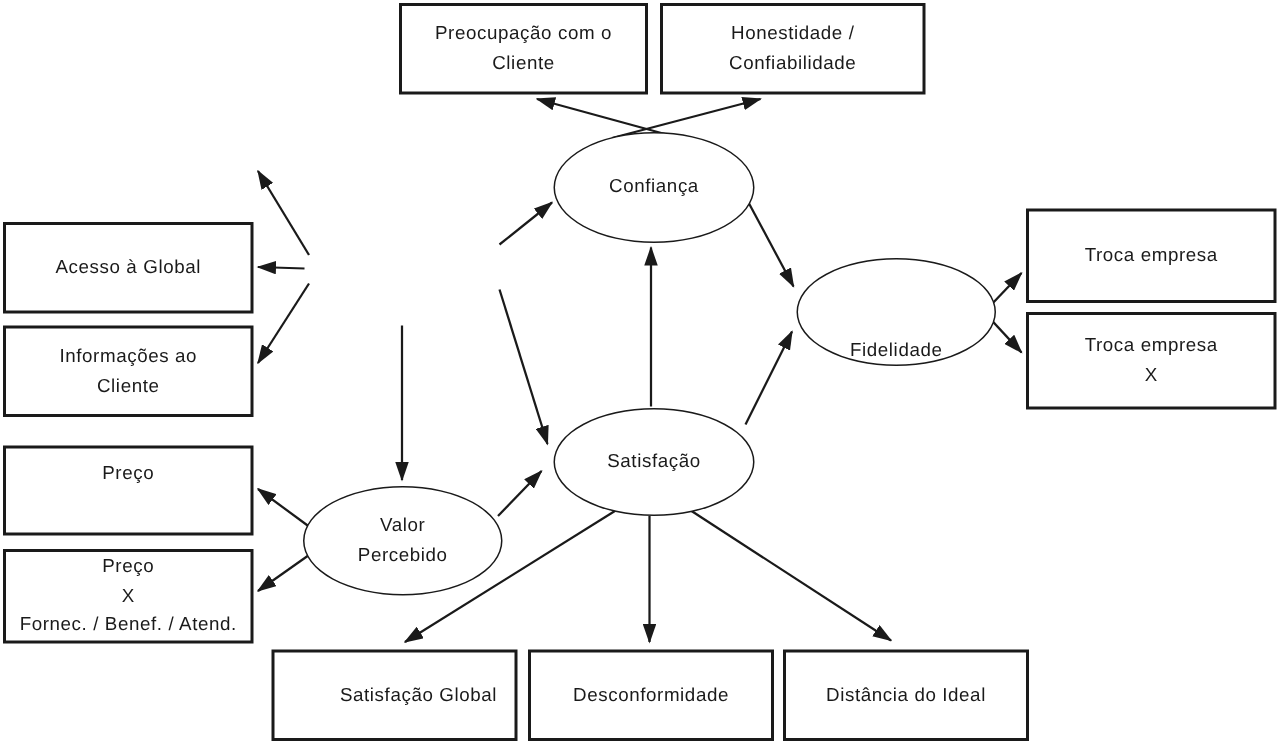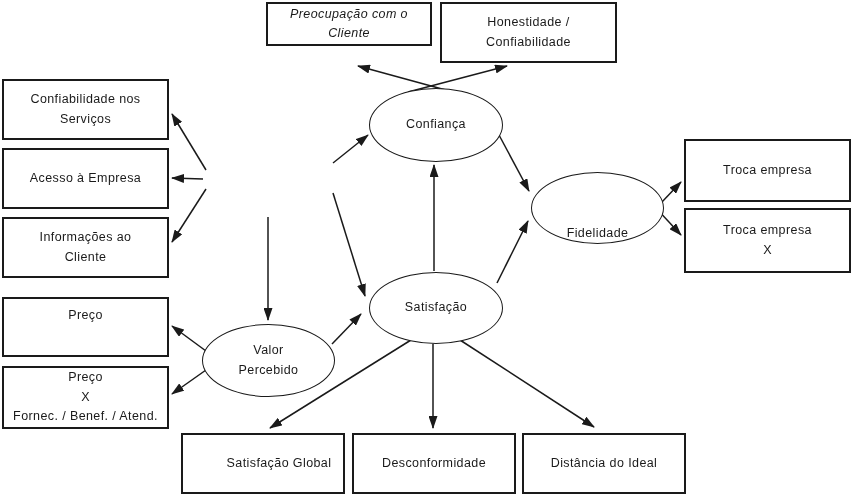--- a/index.html
+++ b/index.html
@@ -32,21 +32,21 @@
     font-size: 12.5px;
     letter-spacing: 0.4px;
     line-height: 1.55;
   }
   .rect { border: 2px solid #1a1a1a; }
   .ellipse { border: 1.7px solid #1a1a1a; border-radius: 50%; }
   .text-high { padding-bottom: 22px; }
   .node span { display: block; white-space: nowrap; }
 
   
-  .pos-t1 { left:266px; top:2px;   width:166px; height:44px;font-style:italic; }
+  .pos-t1 { left:266px; top:2px;   width:166px; height:61px; }
   .pos-t2 { left:440px; top:2px;   width:177px; height:61px; }
   .pos-l1 { left:2px;   top:79px;  width:167px; height:61px; }
   .pos-l2 { left:2px;   top:148px; width:167px; height:61px; }
   .pos-l3 { left:2px;   top:217px; width:167px; height:61px; }
   .pos-l4 { left:2px;   top:297px; width:167px; height:60px; }
   .pos-l5 { left:2px;   top:366px; width:167px; height:63px; }
   .pos-r1 { left:684px; top:139px; width:167px; height:63px; }
   .pos-r2 { left:684px; top:208px; width:167px; height:65px; }
   .pos-b1 { left:181px; top:433px; width:164px; height:61px;padding-left:32px; }
   .pos-b2 { left:352px; top:433px; width:164px; height:61px; }
@@ -93,26 +93,22 @@
 
   <div class="node rect pos-t1">
     <span>Preocupação com o</span>
     <span>Cliente</span>
   </div>
   <div class="node rect pos-t2">
     <span>Honestidade /</span>
     <span>Confiabilidade</span>
   </div>
 
-  <div class="node rect pos-l1">
-    <span>Confiabilidade nos</span>
-    <span>Serviços</span>
-  </div>
   <div class="node rect pos-l2">
-    <span>Acesso à Empresa</span>
+    <span>Acesso à Global</span>
   </div>
   <div class="node rect pos-l3">
     <span>Informações ao</span>
     <span>Cliente</span>
   </div>
   <div class="node rect pos-l4 text-high">
     <span>Preço</span>
   </div>
   <div class="node rect pos-l5">
     <span>Preço</span>

